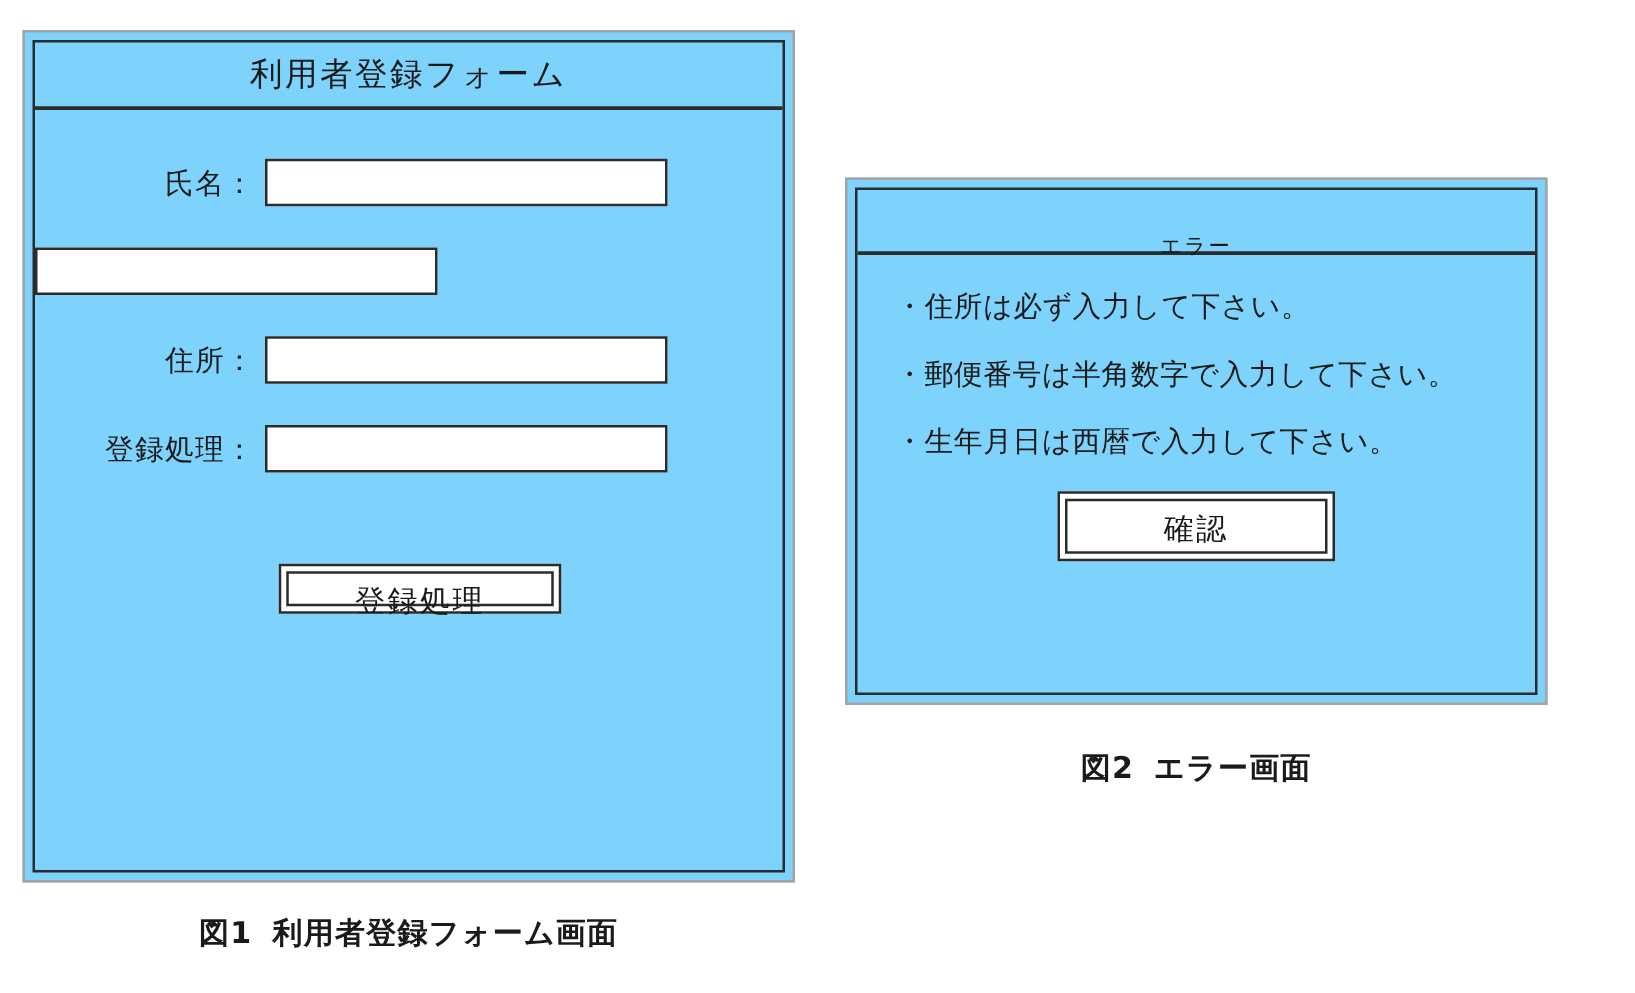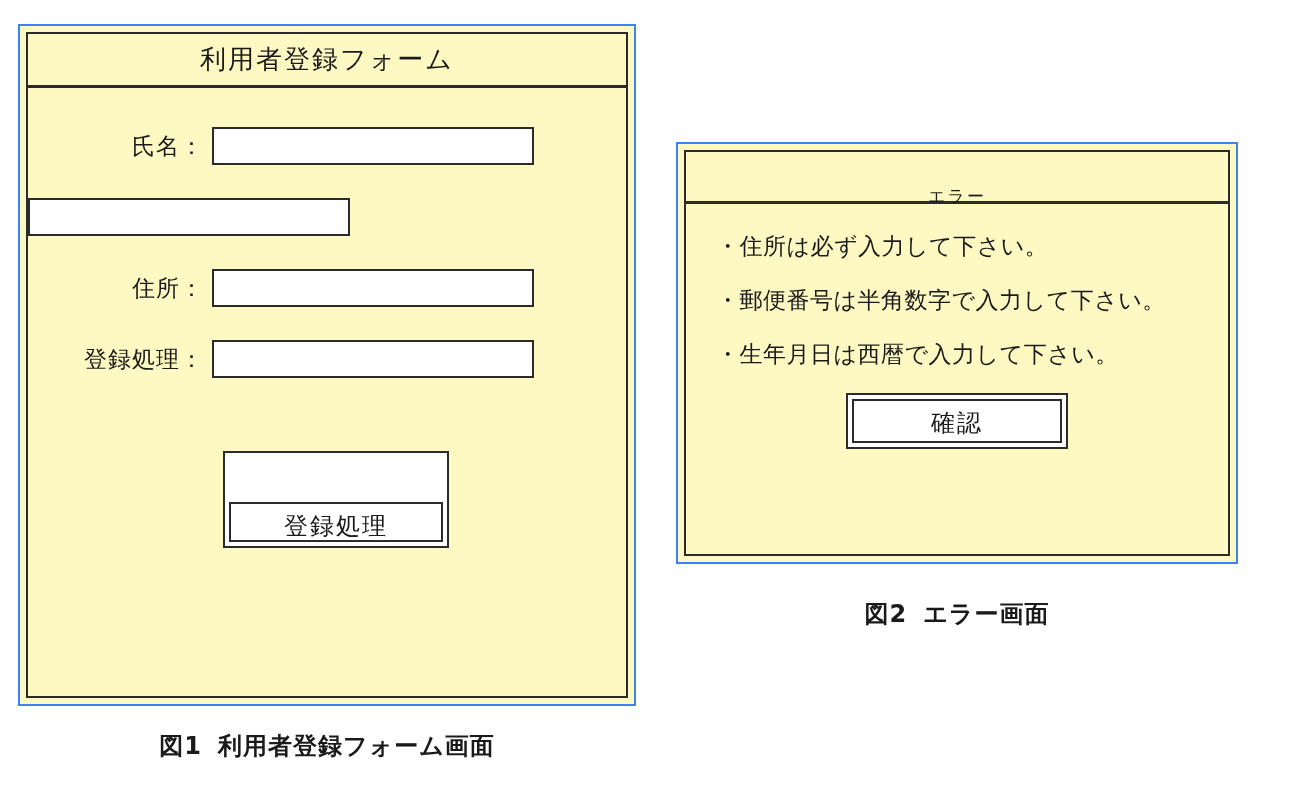--- a/index.html
+++ b/index.html
@@ -17,22 +17,22 @@
   }
 
   
   #fig1-wrap {
     position: absolute;
     left: 18px;
     top: 24px;
     width: 618px;
   }
   .window {
-    border: 2px solid #3b82f6;
-    background: #fef9c3;
+    border: 2px solid #a3a3a3;
+    background: #7dd3fc;
     box-sizing: border-box;
     padding: 6px;
   }
   .window-inner {
     border: 2px solid #2b2b2b;
     box-sizing: border-box;
     height: 100%;
     position: relative;
   }
   #fig1-window { height: 682px; }
@@ -91,21 +91,21 @@
   }
   .push-button-inner {
     border: 2px solid #2b2b2b;
     padding: 6px 28px;
     font-size: 24px;
     text-align: center;
     letter-spacing: 2px;
     box-sizing: border-box;
   }
   #fig1-submit { width: 226px; }
-  #fig1-submit .push-button-inner { height: 40px; line-height: 32px; margin-top: 45px; }
+  #fig1-submit .push-button-inner { height: 28px; line-height: 32px; }
 
   .figure-caption {
     text-align: center;
     font-size: 24px;
     font-weight: bold;
     letter-spacing: 1px;
     margin-top: 24px;
   }
   .caption-no { margin-right: 16px; }
 

